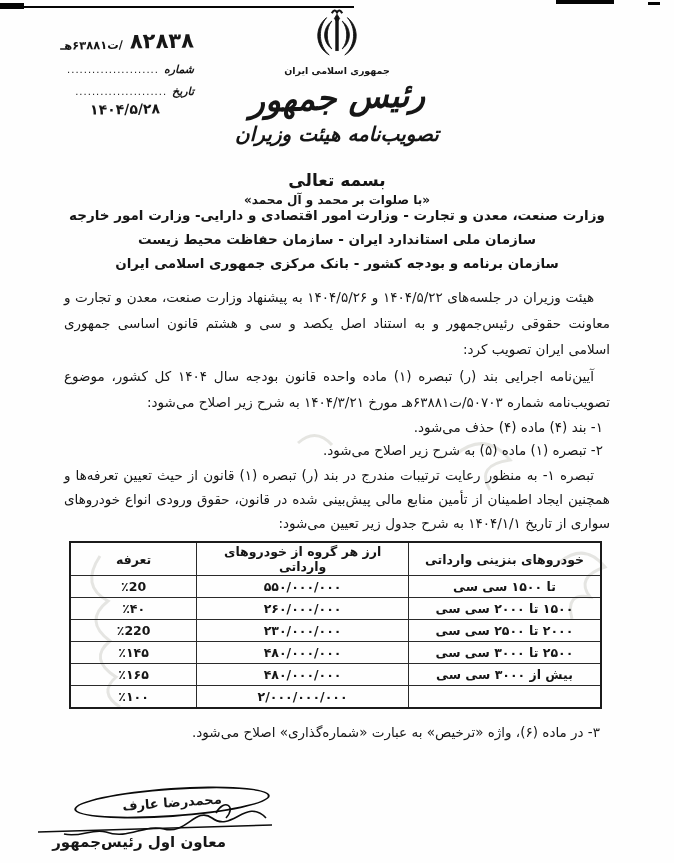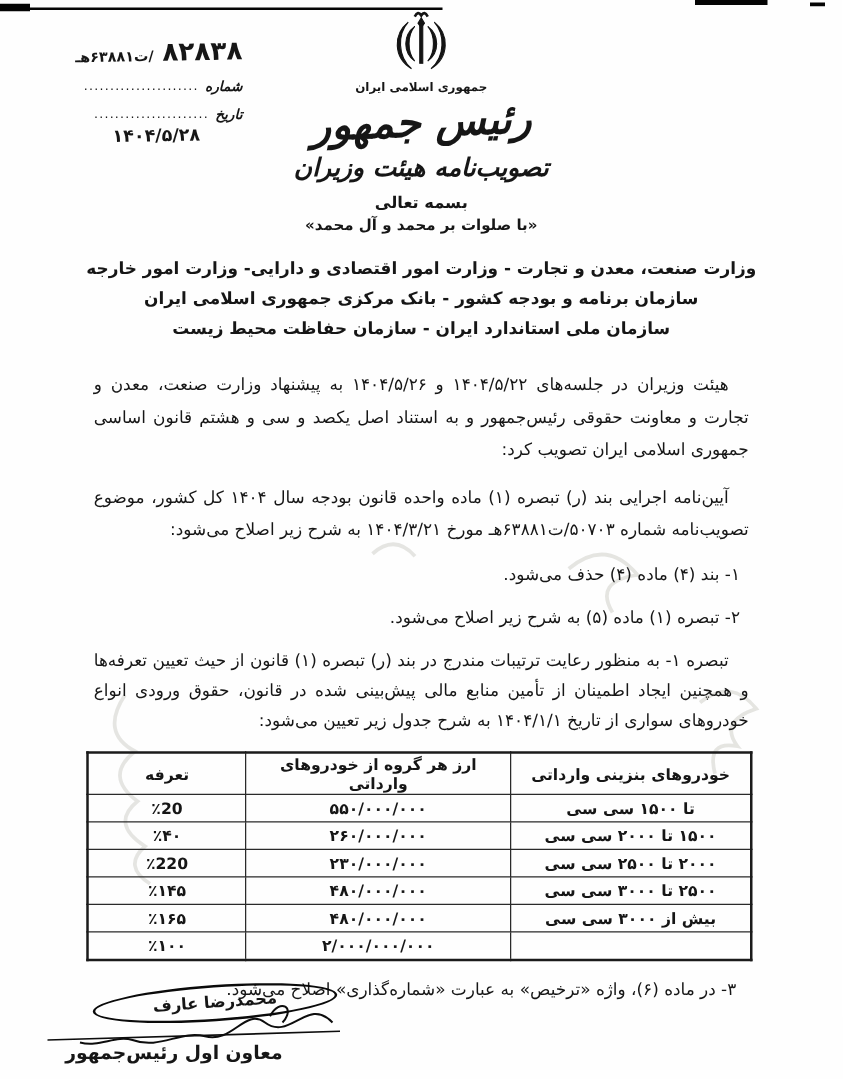--- a/index.html
+++ b/index.html
@@ -15,38 +15,38 @@
   .art-c { top:0; left:556px; width:58px; height:4px; }
   .art-d { top:2px; left:648px; width:12px; height:3px; }
   
   .watermark { position:absolute; top:0; left:0; pointer-events:none; }
   
   .masthead { position:absolute; top:6px; left:0; right:0; text-align:center; }
   .emblem { display:block; margin:0 auto; }
   .emblem-caption { font-size:9.5px; font-weight:bold; margin-top:1px; letter-spacing:.5px; }
   .calli-title { font-size:33px; font-weight:bold; font-style:italic; margin-top:2px; transform:rotate(-2deg); }
   .calli-sub { font-size:20px; font-weight:bold; font-style:italic; margin-top:5px; }
-  .besmellah { font-size:13px; font-weight:bold; margin-top:9px; }
+  .besmellah { font-size:17px; font-weight:bold; margin-top:24px; }
   .salawat { font-size:12px; font-weight:bold; margin-top:3px; }
   
   .stamp { position:absolute; top:30px; left:18px; width:176px; }
   .ref-line { display:flex; direction:rtl; align-items:baseline; gap:7px; transform:rotate(-1deg); }
   .ref-number { font-size:21px; font-weight:bold; letter-spacing:4px; }
   .ref-suffix { font-size:11.5px; font-weight:bold; }
   .field-line { display:flex; direction:rtl; gap:5px; align-items:center; margin-top:9px;
                 font-size:11px; font-style:italic; font-weight:bold; }
   .dots { font-size:10px; letter-spacing:1px; font-style:normal; font-weight:normal; }
   .date-value { font-size:14px; font-weight:bold; letter-spacing:2px; margin:3px 34px 0 0;
                 transform:rotate(-1deg); width:max-content; }
   
   .addressees { position:absolute; top:203px; left:40px; right:40px; text-align:center;
                 font-weight:bold; font-size:13.5px; line-height:24px; }
   
   .content { position:absolute; top:283px; right:63px; width:548px; text-align:justify; font-size:13.5px; }
-  .content p { margin:12px; }
+  .content p { margin:1px; }
   .p-lead  { line-height:26px; text-indent:16px; }
   .p-item  { line-height:22px; text-indent:7px; text-align:right; }
   .p-note  { line-height:24px; text-indent:16px; margin-top:2px !important; }
   .p-item3 { margin-top:12px !important; line-height:23px; text-indent:10px; text-align:right; }
   .p-item4 { margin-top:8px  !important; line-height:26px; text-indent:10px; }
   
   table.tariff { width:533px; margin:6px 9px 0 6px; border-collapse:collapse; border:2px solid #1b1b1b; }
   .tariff th, .tariff td { border:1px solid #2a2a2a; text-align:center; font-weight:bold; padding:1px 4px; }
   .tariff th { font-size:12.5px; height:30px;margin-left:23px; }
   .tariff td { font-size:12.5px; height:19px; }
@@ -108,22 +108,22 @@
     </div>
     <div class="field-line">
       <span>تاریخ</span>
       <span class="dots">......................</span>
     </div>
     <div class="date-value">۱۴۰۴/۵/۲۸</div>
   </div>
 
   <div class="addressees">
     <div>وزارت صنعت، معدن و تجارت - وزارت امور اقتصادی و دارایی- وزارت امور خارجه</div>
+    <div>سازمان ملی استاندارد ایران - سازمان حفاظت محیط زیست</div>
     <div>سازمان برنامه و بودجه کشور - بانک مرکزی جمهوری اسلامی ایران</div>
-    <div>سازمان ملی استاندارد ایران - سازمان حفاظت محیط زیست</div>
   </div>
 
   <div class="content">
     <p class="p-lead">هیئت وزیران در جلسه‌های ۱۴۰۴/۵/۲۲ و ۱۴۰۴/۵/۲۶ به پیشنهاد وزارت صنعت، معدن و تجارت و معاونت حقوقی رئیس‌جمهور و به استناد اصل یکصد و سی و هشتم قانون اساسی جمهوری اسلامی ایران تصویب کرد:</p>
     <p class="p-lead">آیین‌نامه اجرایی بند (ر) تبصره (۱) ماده واحده قانون بودجه سال ۱۴۰۴ کل کشور، موضوع تصویب‌نامه شماره ۵۰۷۰۳/ت۶۳۸۸۱هـ مورخ ۱۴۰۴/۳/۲۱ به شرح زیر اصلاح می‌شود:</p>
     <p class="p-item">۱- بند (۴) ماده (۴) حذف می‌شود.</p>
     <p class="p-item">۲- تبصره (۱) ماده (۵) به شرح زیر اصلاح می‌شود.</p>
     <p class="p-note">تبصره ۱- به منظور رعایت ترتیبات مندرج در بند (ر) تبصره (۱) قانون از حیث تعیین تعرفه‌ها و همچنین ایجاد اطمینان از تأمین منابع مالی پیش‌بینی شده در قانون، حقوق ورودی انواع خودروهای سواری از تاریخ ۱۴۰۴/۱/۱ به شرح جدول زیر تعیین می‌شود:</p>
 
     <table class="tariff">

